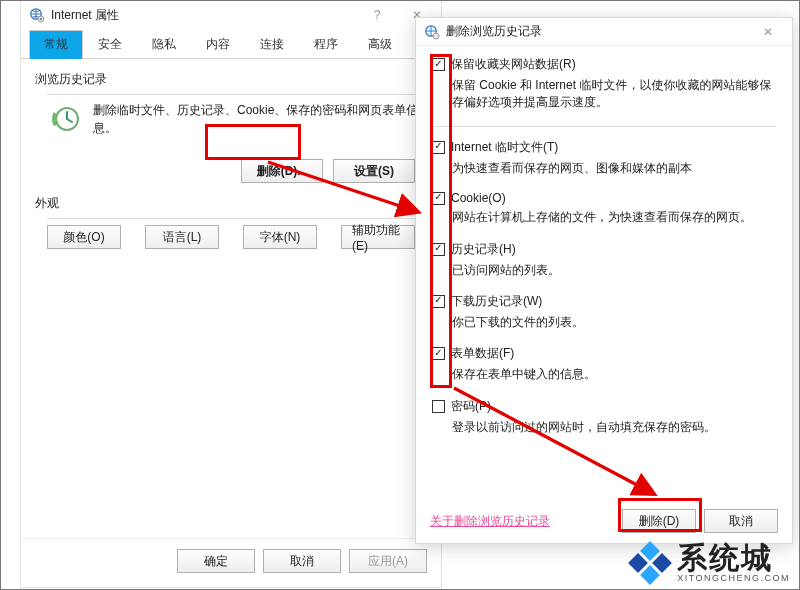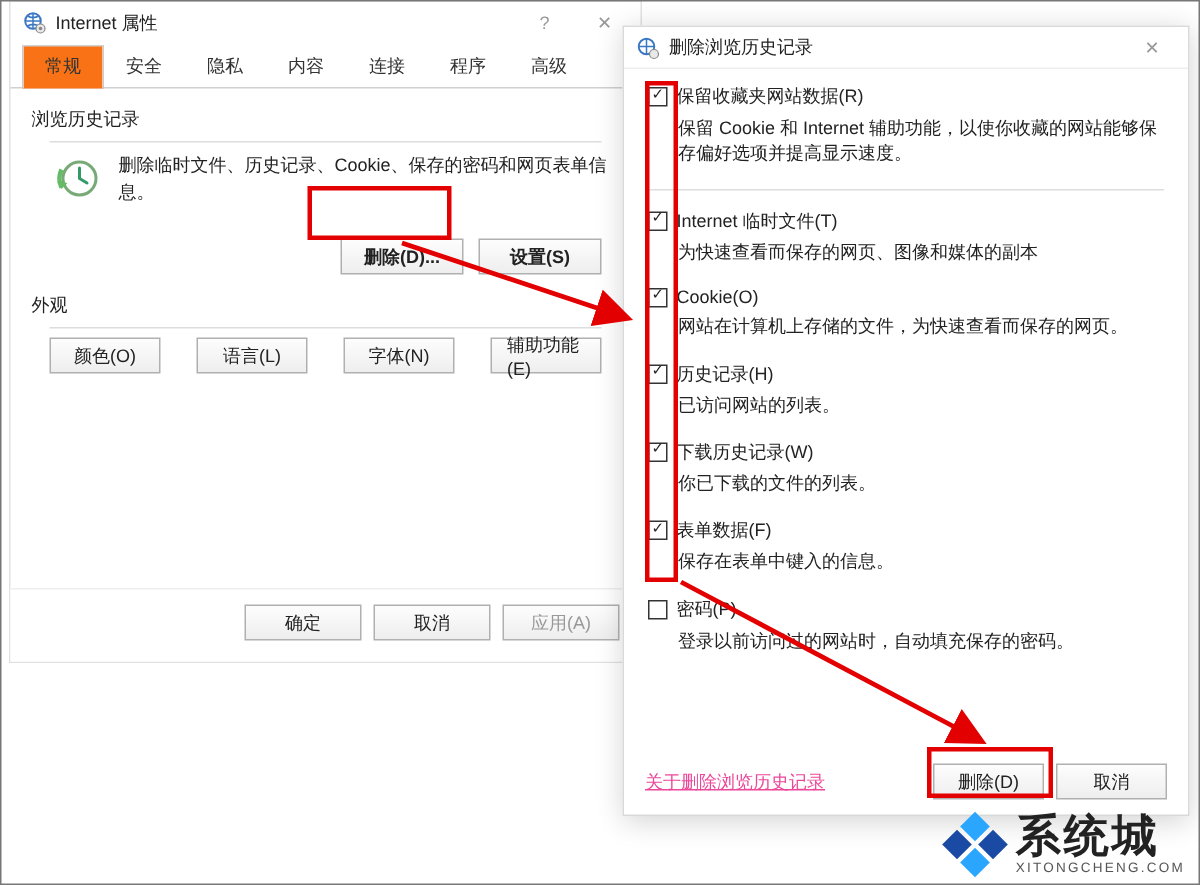--- a/index.html
+++ b/index.html
@@ -12,22 +12,22 @@
     background: #fff;
     color: #222;
     position: relative;
     overflow: hidden;
   }
   .outer-border { position:absolute; inset:0; border:1px solid #777; pointer-events:none; }
 
   
   .win-left {
     position: absolute;
-    left: 6px; top: 0;
-    width: 422px; height: 442px;
+    left: 20px; top: 0;
+    width: 422px; height: 588px;
     background: #fff;
     border: 1px solid #e1e1e1;
   }
   .titlebar {
     height: 28px;
     display: flex;
     align-items: center;
     padding: 0 4px 0 8px;
     font-size: 12px;
   }
@@ -50,21 +50,21 @@
   .tab {
     padding:5px 14px 6px;
     border:1px solid transparent;
     border-bottom:none;
     position:relative;
     top:1px;
     color:#333;
   }
   .tab.active {
     border-color:#d0d0d0;
-    background:#f97316;
+    background:#0ea5e9;
   }
   .groupbox {
     margin:12px 14px 6px;
   }
   .group-title { margin-bottom:6px; }
   .desc-row {
     display:flex; align-items:flex-start;
     margin:6px 6px 22px 10px;
     justify-content:space-between;
   }
@@ -220,21 +220,21 @@
     <span class="sp"></span>
     <span class="sysbtn">✕</span>
   </div>
 
   <div class="content" id="chk-host">
       <div class="chk-block">
         <div class="chk-row">
           <span class="chk checked"></span>
           <span>保留收藏夹网站数据(R)</span>
         </div>
-        <div class="chk-desc">保留 Cookie 和 Internet 辅助功能，以使你收藏的网站能够保存偏好选项并提高显示速度。</div>
+        <div class="chk-desc">保留 Cookie 和 Internet 临时文件，以使你收藏的网站能够保存偏好选项并提高显示速度。</div>
       </div>
       <hr>
       <div class="chk-block">
         <div class="chk-row">
           <span class="chk checked"></span>
           <span>Internet 临时文件(T)</span>
         </div>
         <div class="chk-desc">为快速查看而保存的网页、图像和媒体的副本</div>
       </div>
       <div class="chk-block">

